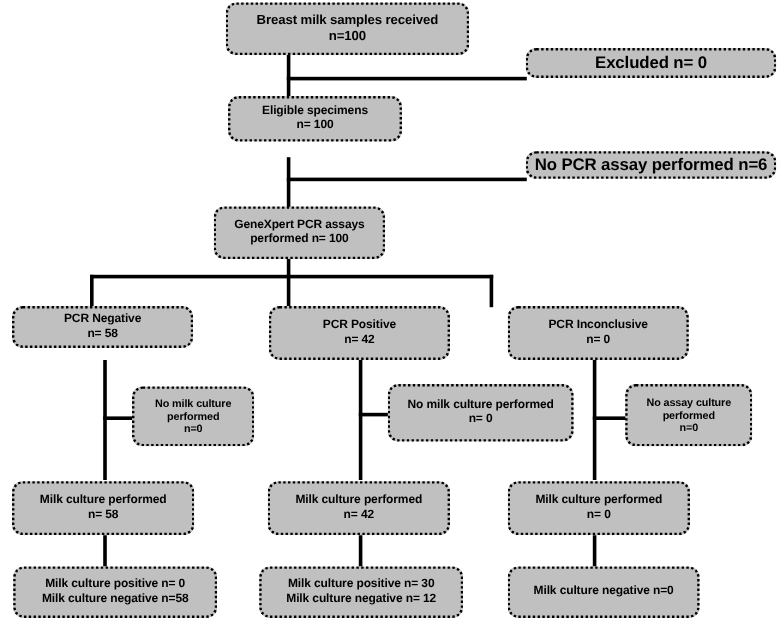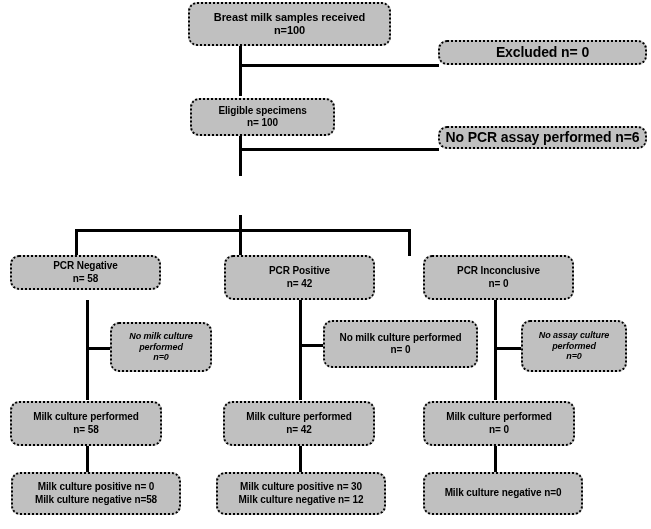--- a/index.html
+++ b/index.html
@@ -28,21 +28,21 @@
     text-align:center;
     color:#000000;
     font-weight:bold;
     line-height:1.22;
     z-index:3;
     letter-spacing:-0.1px;
   }
   .box .ln{display:block;white-space:nowrap;}
   .f11{font-size:11px;}
   .f10{font-size:10px;}
-  .f9{font-size:9px;font-style:italic;}
+  .f9{font-size:9px;}
   .f85{font-size:14px;}
   .conn{
     position:absolute;
     background:#000000;
     z-index:1;
   }
   .v{width:3px;}
   .h{height:3px;}
 </style>
 </head>
@@ -77,29 +77,33 @@
 
   <div class="box f11" style="left:188px; top:2px; width:203px; height:44px;">
     <span class="ln">Breast milk samples received</span>
     <span class="ln">n=100</span>
   </div>
 
   <div class="box f85" style="left:438px; top:40px; width:209px; height:25px;">
     <span class="ln">Excluded n= 0</span>
   </div>
 
-  <div class="box f10" style="left:190px; top:98px; width:145px; height:38px;">
+  <div class="box f10" style="left:190px; top:80px; width:145px; height:38px;">
     <span class="ln">Eligible specimens</span>
     <span class="ln">n= 100</span>
   </div>
 
   <div class="box f85" style="left:438px; top:126px; width:209px; height:23px;">
     <span class="ln">No PCR assay performed n=6</span>
   </div>
 
+  <div class="box f10" style="left:178px; top:172px; width:143px; height:44px;">
+    <span class="ln">GeneXpert PCR assays</span>
+    <span class="ln">performed n= 100</span>
+  </div>
 
   <div class="box f10" style="left:10px; top:255px; width:151px; height:35px;">
     <span class="ln">PCR Negative</span>
     <span class="ln">n= 58</span>
   </div>
 
   <div class="box f10" style="left:224px; top:255px; width:151px; height:45px;">
     <span class="ln">PCR Positive</span>
     <span class="ln">n= 42</span>
   </div>

